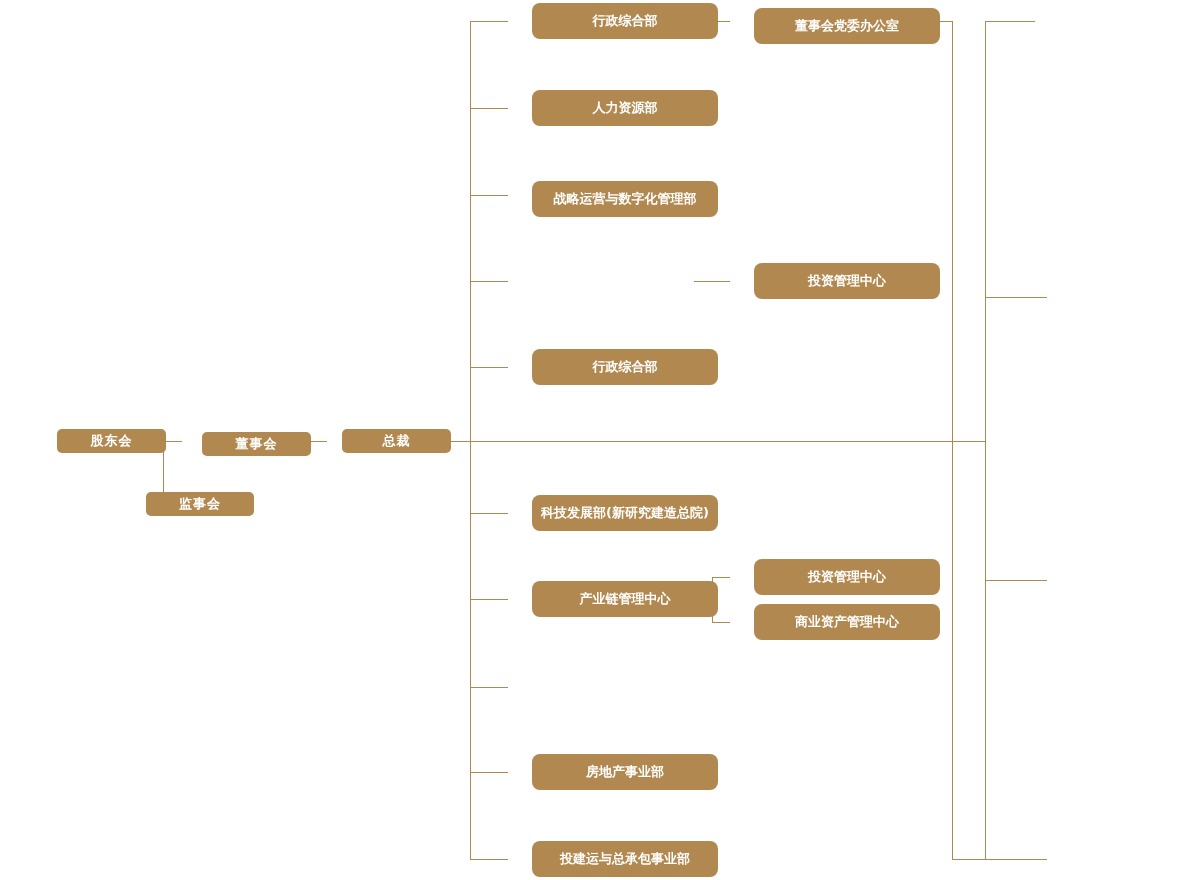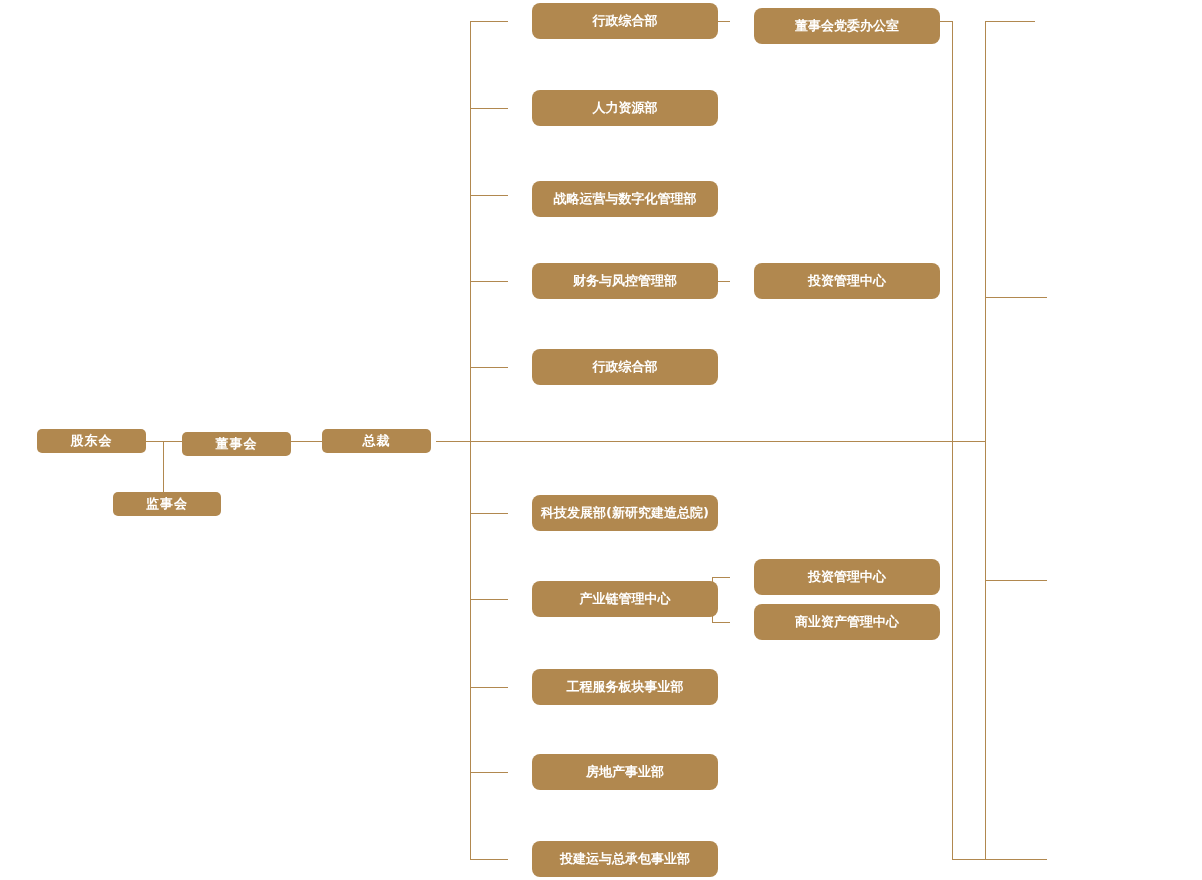--- a/index.html
+++ b/index.html
@@ -23,21 +23,21 @@
     color:var(--text);
     display:flex;
     align-items:center;
     justify-content:center;
     font-size:13px;
     font-weight:600;
     white-space:nowrap;
     box-sizing:border-box;
   }
   .dept{width:186px;height:36px;border-radius:8px;margin-left:24px;}
-  .gov{height:24px;border-radius:5px;letter-spacing:1px;}
+  .gov{height:24px;border-radius:5px;letter-spacing:1px;margin-left:20px;}
   .h{position:absolute;height:1px;background:var(--line);}
   .v{position:absolute;width:1px;background:var(--line);}
 </style>
 </head>
 <body>
 
 <div class="canvas">
 
   <div class="h" style="left:146px;top:441px;width:36px"></div>
   <div class="h" style="left:291px;top:441px;width:36px"></div>
@@ -68,30 +68,28 @@
 
   <div class="v" style="left:163px;top:441px;height:51px"></div>
   <div class="v" style="left:470px;top:21px;height:839px"></div>
   <div class="v" style="left:712px;top:577px;height:46px"></div>
   <div class="v" style="left:952px;top:21px;height:839px"></div>
   <div class="v" style="left:985px;top:21px;height:839px"></div>
 
   <div class="node gov" style="left:37px;top:429px;width:109px">股东会</div>
   <div class="node gov" style="left:182px;top:432px;width:109px">董事会</div>
   <div class="node gov" style="left:322px;top:429px;width:109px">总裁</div>
-  <div class="node gov" style="left:113px;top:492px;width:108px">监事会</div>
+  <div class="node gov" style="left:126px;top:492px;width:108px">监事会</div>
 
   <div class="node dept" style="left:508px;top:3px">行政综合部</div>
   <div class="node dept" style="left:508px;top:90px">人力资源部</div>
   <div class="node dept" style="left:508px;top:181px">战略运营与数字化管理部</div>
-  <div class="node dept" style="left:508px;top:263px">财务与风控管理部</div>
   <div class="node dept" style="left:508px;top:349px">行政综合部</div>
   <div class="node dept" style="left:508px;top:495px">科技发展部(新研究建造总院)</div>
   <div class="node dept" style="left:508px;top:581px">产业链管理中心</div>
-  <div class="node dept" style="left:508px;top:669px">工程服务板块事业部</div>
   <div class="node dept" style="left:508px;top:754px">房地产事业部</div>
   <div class="node dept" style="left:508px;top:841px">投建运与总承包事业部</div>
 
   <div class="node dept" style="left:730px;top:8px">董事会党委办公室</div>
   <div class="node dept" style="left:730px;top:263px">投资管理中心</div>
   <div class="node dept" style="left:730px;top:559px">投资管理中心</div>
   <div class="node dept" style="left:730px;top:604px">商业资产管理中心</div>
 
 </div>
 

